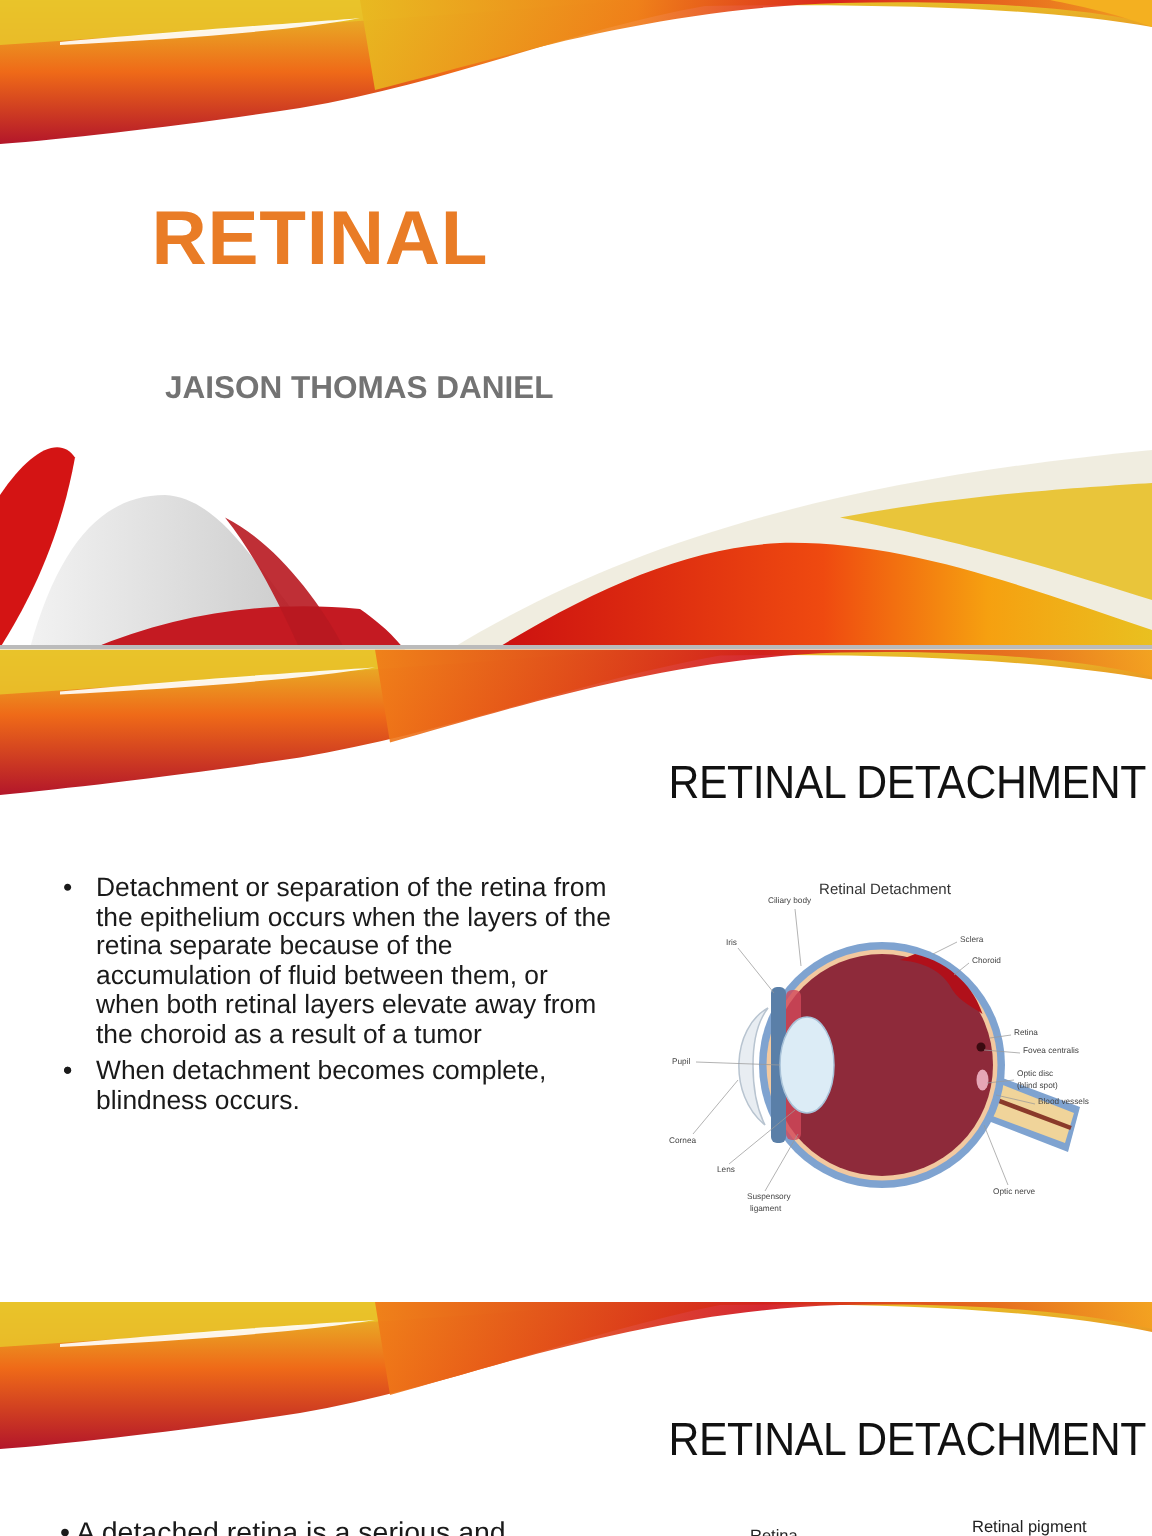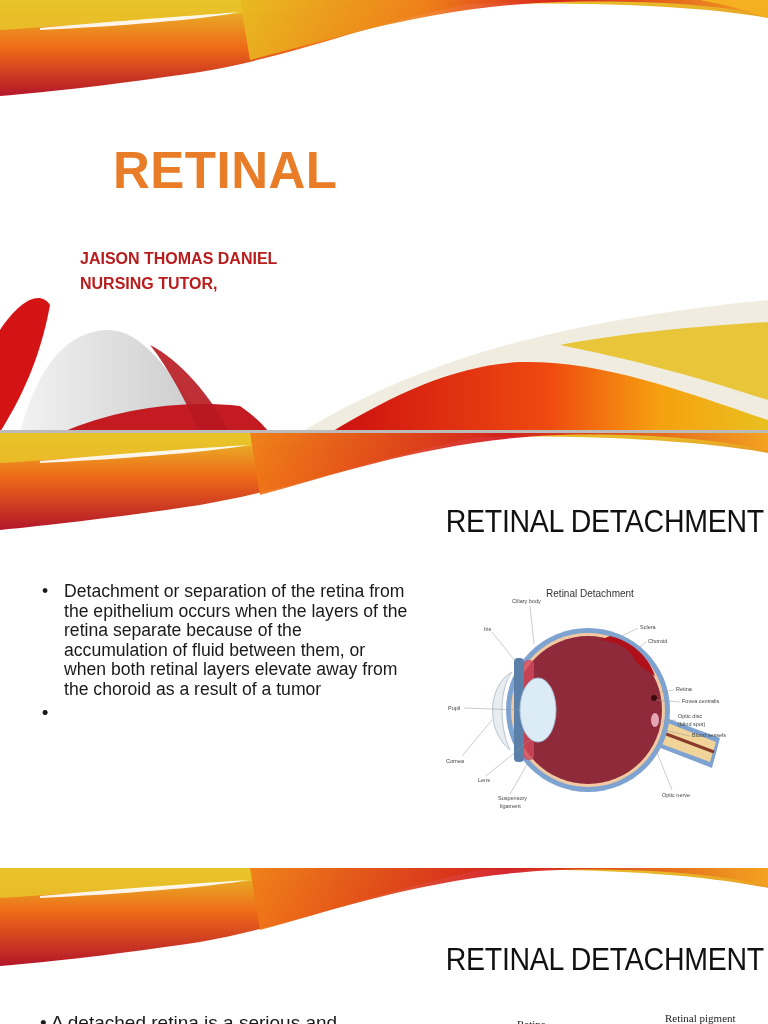--- a/index.html
+++ b/index.html
@@ -3,41 +3,41 @@
 <meta charset="utf-8">
 <style>
   html, body { margin:0; padding:0; background:#ffffff; }
   body { width:768px; height:1024px; overflow:hidden; position:relative; font-family:"Liberation Sans", sans-serif; }
   .slide { position:absolute; left:0; width:768px; background:#ffffff; overflow:hidden; }
   .slide1 { top:0; height:433px; }
   .slide2 { top:433px; height:429px; }
   .slide3 { top:862px; height:162px; }
   .deco { position:absolute; left:0; top:0; pointer-events:none; }
 
-  .title-main { position:absolute; left:97px; top:128px; margin:16px; color:#e97c26; font-weight:bold;
+  .title-main { position:absolute; left:97px; top:128px; margin:4px; color:#e97c26; font-weight:bold;
     font-size:51px; line-height:53px; letter-spacing:0.5px; }
-  .subtitle { position:absolute; left:80px; top:246px; color:#b91c1c; font-weight:bold; font-size:16px; line-height:25px; }
+  .subtitle { position:absolute; left:110px; top:246px; color:#737373; font-weight:bold; font-size:21px; line-height:25px; }
   .subtitle div { white-space:nowrap; }
 
   .slide-heading { position:absolute; right:4px; margin:0; font-weight:normal; color:#111; font-size:31px;
     letter-spacing:-0.3px; white-space:nowrap; transform:scaleX(0.92); transform-origin:right center; }
   .slide2 .slide-heading { top:71px; }
   .slide3 .slide-heading { top:80px; }
 
   .bullets { position:absolute; left:38px; top:149px; width:370px; margin:0; padding:0; list-style:none;
     color:#1a1a1a; font-size:17.6px; line-height:19.5px; }
   .bullets li { position:relative; padding-left:26px; margin-bottom:5px; }
   .bullets li .dot { position:absolute; left:4px; top:0; }
 
   .figure { position:absolute; left:440px; top:147px; width:300px; height:240px; }
   .fig-title { position:absolute; left:0; width:300px; top:8px; text-align:center; font-size:10px; color:#333; }
   .lbl { position:absolute; font-size:5.5px; color:#444; white-space:nowrap; }
 
   .s3-bullet { position:absolute; left:40px; top:150px; font-size:19px; color:#1a1a1a; white-space:nowrap; }
-  .s3-fig-lbl { position:absolute; font-family:Liberation Serif, serif; font-size:11px; color:#222; white-space:nowrap;margin-left:17px; }
+  .s3-fig-lbl { position:absolute; font-family:Liberation Sans, sans-serif; font-size:11px; color:#222; white-space:nowrap; }
 </style>
 </head>
 <body>
 
 <section class="slide slide1">
   <svg class="deco" width="768" height="433" viewBox="0 0 768 433">
     <defs>
       <linearGradient id="s1top" x1="0" y1="0" x2="1" y2="0">
         <stop offset="0" stop-color="#e8b820"></stop>
         <stop offset="0.35" stop-color="#f07a18"></stop>
@@ -76,21 +76,20 @@
     <path d="M330,433 C400,390 460,365 520,362 C600,360 680,390 768,420 L768,433 Z" fill="url(#s1bot)"></path>
     <path d="M560,345 C640,330 720,325 768,322 L768,400 C720,385 660,365 560,345 Z" fill="#e8c028" opacity="0.9"></path>
     <rect x="0" y="430" width="768" height="3" fill="#bbbbbb"></rect>
   </svg>
 
   <h1 class="title-main">
     <div>RETINAL</div>
   </h1>
   <div class="subtitle">
     <div>JAISON THOMAS DANIEL</div>
-    <div>NURSING TUTOR,</div>
   </div>
 </section>
 
 <section class="slide slide2">
   <svg class="deco" width="768" height="120" viewBox="0 0 768 120">
     <defs>
       <linearGradient id="s2v" x1="0" y1="0" x2="0" y2="1">
         <stop offset="0" stop-color="#e6c02a"></stop>
         <stop offset="0.45" stop-color="#ef6a18"></stop>
         <stop offset="1" stop-color="#b3162a"></stop>
@@ -105,21 +104,21 @@
     <path d="M0,0 L420,0 C330,8 240,14 0,30 Z" fill="#e9c42a" opacity="0.85"></path>
     <path d="M40,28 C150,18 220,14 250,12 C200,20 120,26 40,30 Z" fill="#ffffff" opacity="0.9"></path>
     <path d="M250,0 L768,0 L768,18 C720,6 640,0 560,2 C440,6 340,40 260,62 Z" fill="url(#s2h)" opacity="0.9"></path>
   </svg>
 
   <h2 class="slide-heading">RETINAL DETACHMENT</h2>
 
   <ul class="bullets">
     <li><span class="dot">•</span><span>Detachment or separation of the retina from the epithelium occurs when the layers of the retina separate because of the accumulation of fluid between them, or when both retinal layers elevate away from the choroid as a result of a tumor</span></li>
     <li><span class="dot">•</span></li>
-    <li><span class="dot">•</span></li>
+    <li><span class="dot">•</span><span>When detachment becomes complete, blindness occurs.</span></li>
   </ul>
 
   <div class="figure">
     <div class="fig-title">Retinal Detachment</div>
     <svg width="300" height="240" viewBox="0 0 300 240" style="position:absolute;left:0;top:0">
 
       <path d="M205,130 L280,158 L272,188 L200,160 Z" fill="#7fa3d0"></path>
       <path d="M205,134 L276,162 L270,182 L200,156 Z" fill="#f0d49a"></path>
       <path d="M205,146 L274,172" stroke="#8a3a2a" stroke-width="3" fill="none"></path>
 

